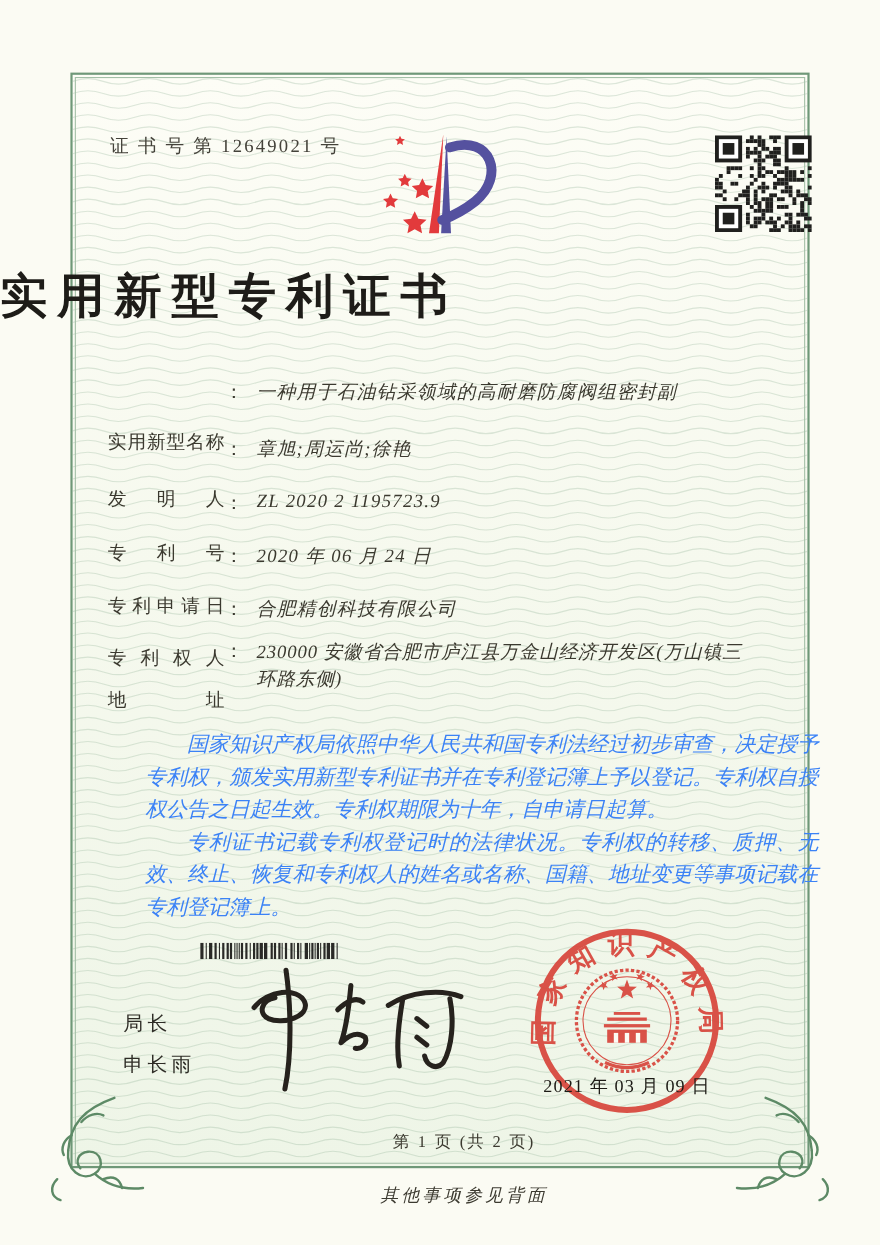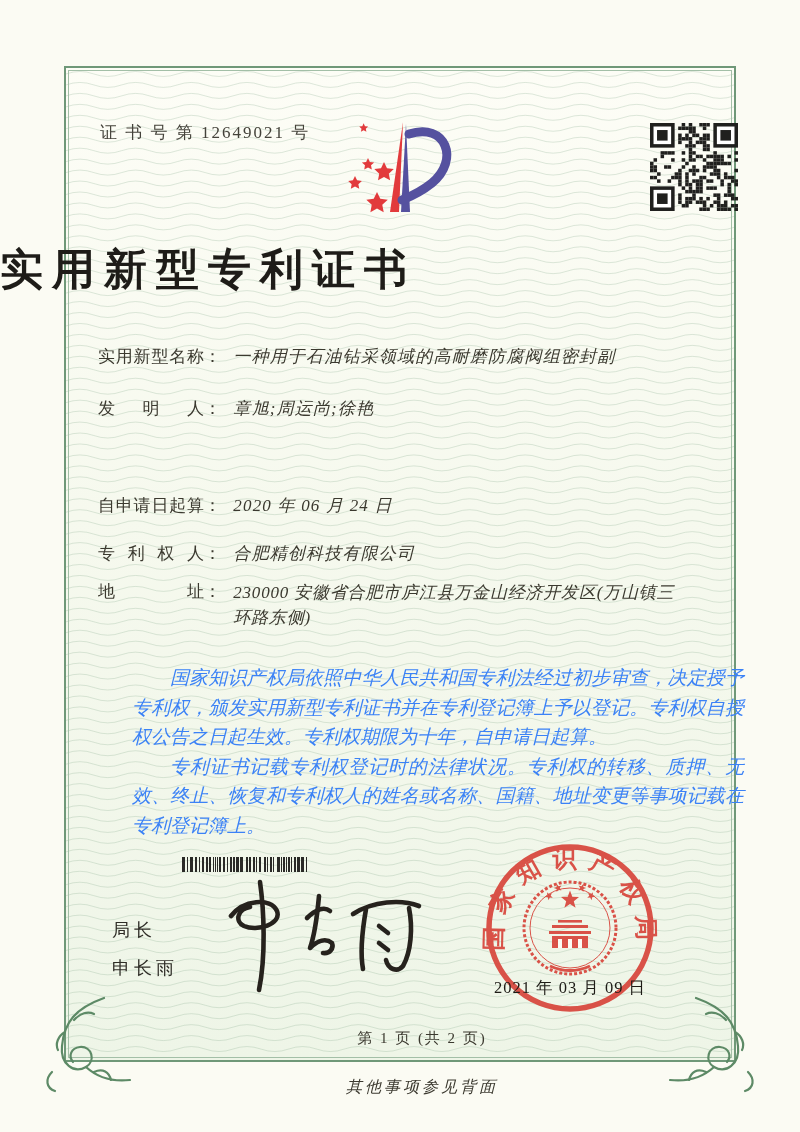--- a/index.html
+++ b/index.html
@@ -15,21 +15,21 @@
   }
   .frame-inner{position:absolute;inset:2px;border:1px solid #a3bfa7;}
   .bg-svg{position:absolute;inset:0;width:100%;height:100%;}
   .content{position:absolute;inset:0;z-index:3;}
   .cert-no{position:absolute;left:100px;top:121px;font-size:17px;letter-spacing:2px;color:#44423a;}
   .logo{position:absolute;left:332px;top:110px;width:136px;height:114px;}
   .qr{position:absolute;left:650px;top:123px;width:88px;height:88px;}
   .doc-title{position:absolute;left:0;top:241px;width:100%;text-align:left;
     font-size:43px;font-weight:bold;letter-spacing:9px;color:#1e1c18;}
   .row{position:absolute;left:98px;font-size:17px;color:#3b392f;white-space:nowrap;}
-  .lab{display:inline-block;width:106px;text-align:justify;text-align-last:justify;vertical-align:top;}
+  .lab{display:inline-block;width:106px;text-align:justify;text-align-last:justify;vertical-align:top;margin-top:45px;}
   .colon{display:inline-block;vertical-align:top;}
   .val{display:inline-block;margin-left:8px;letter-spacing:1.2px;vertical-align:top;font-style:italic;}
   .val.wrap{white-space:normal;width:448px;line-height:25px;letter-spacing:0.8px;}
   .pair2{position:absolute;left:405px;top:0;}
   .legal{position:absolute;left:98px;top:663px;width:612px;font-size:19px;line-height:29.5px;
     text-align:justify;font-style:italic;color:#3b82f6;margin-left:34px;}
   .legal p{margin:0;text-indent:2em;}
   .issuer{position:absolute;left:112px;top:911px;font-family:"Liberation Sans","DejaVu Sans",sans-serif;
     font-size:18px;letter-spacing:4px;line-height:38px;color:#2e2c26;}
   .issuer div{white-space:nowrap;}
@@ -396,22 +396,26 @@
     <div class="doc-title">实用新型专利证书</div>
 
     <div class="row" style="top:345px">
       <span class="lab">实用新型名称</span><span class="colon">：</span>
       <span class="val">一种用于石油钻采领域的高耐磨防腐阀组密封副</span>
     </div>
     <div class="row" style="top:397px">
       <span class="lab">发明人</span><span class="colon">：</span>
       <span class="val">章旭;周运尚;徐艳</span>
     </div>
+    <div class="row" style="top:446px">
+      <span class="lab">专利号</span><span class="colon">：</span>
+      <span class="val">ZL 2020 2 1195723.9</span>
+    </div>
     <div class="row" style="top:494px">
-      <span class="lab">自申请日起算</span><span class="colon">：</span>
+      <span class="lab">专利申请日</span><span class="colon">：</span>
       <span class="val">2020 年 06 月 24 日</span>
     </div>
     <div class="row" style="top:542px">
       <span class="lab">专利权人</span><span class="colon">：</span>
       <span class="val">合肥精创科技有限公司</span>
     </div>
     <div class="row" style="top:580px">
       <span class="lab">地址</span><span class="colon">：</span>
       <span class="val wrap">230000 安徽省合肥市庐江县万金山经济开发区(万山镇三环路东侧)</span>
     </div>

